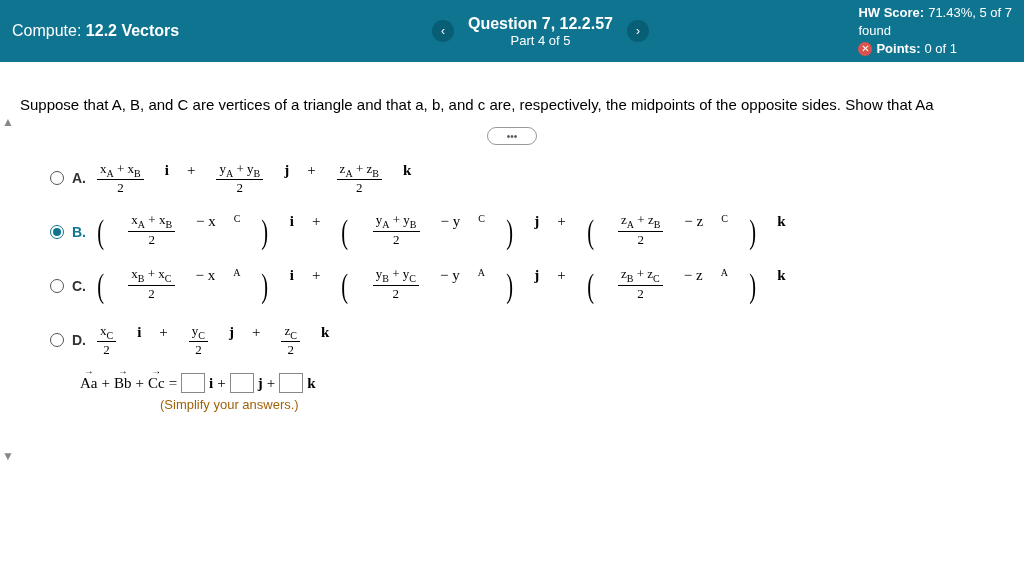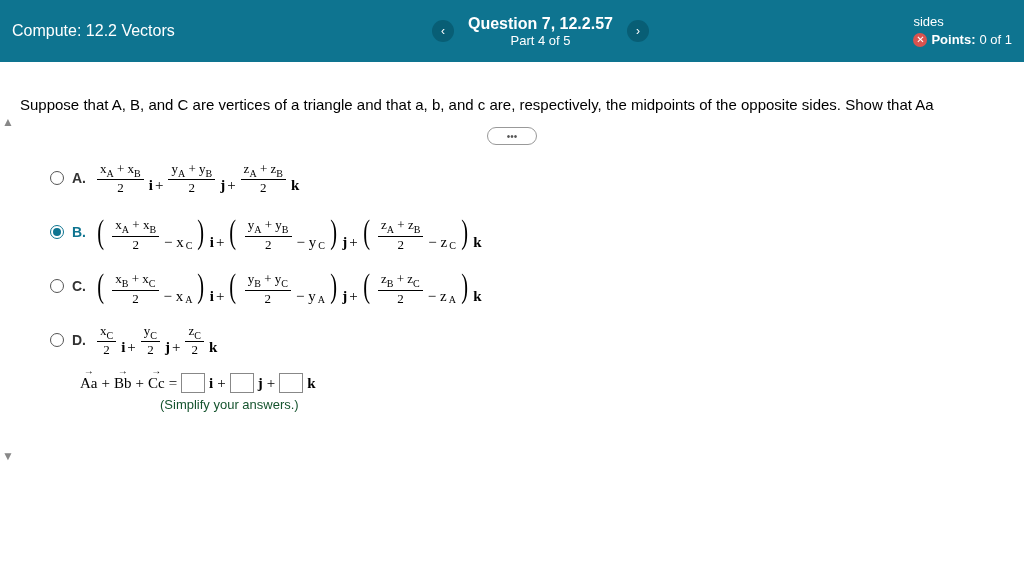--- a/index.html
+++ b/index.html
@@ -1,50 +1,50 @@
 <!DOCTYPE html>
 <html><head>
 <meta charset="utf-8">
 <style>
   * { box-sizing: border-box; margin: 0; padding: 0; }
   body { font-family: Arial, sans-serif; font-size: 14px; width: 1024px; height: 577px; overflow: hidden; background: #fff; }
   .header { background: #0e7490; color: #fff; display: flex; align-items: center; padding: 8px 12px; height: 62px; }
   .hw-title { font-size: 16px; flex: 0 0 420px; }
-  .hw-title b { font-weight: normal; }
+  .hw-title b { font-weight: bold; }
   .nav-group { display: flex; align-items: center; gap: 8px; }
   .nav-btn { width: 22px; height: 22px; border-radius: 50%; background: #085e75; color: #fff; display: flex; align-items: center; justify-content: center; font-size: 12px; cursor: pointer; }
   .q-center { text-align: center; padding: 0 6px; }
   .q-center .line1 { font-size: 16px; font-weight: bold; }
   .q-center .line2 { font-size: 13px; }
   .right-info { margin-left: auto; font-size: 13px; line-height: 1.4; }
   .right-info .row { display: flex; align-items: center; gap: 4px; }
   .x-icon { width: 14px; height: 14px; border-radius: 50%; background: #d9534f; color: #fff; font-size: 10px; display: inline-flex; align-items: center; justify-content: center; }
   .content { padding: 16px 20px 0 20px; position: relative; }
   .problem-text { font-size: 15px; margin: 18px 0 14px 0; white-space: nowrap; overflow: hidden; }
   .dots-pill { width: 50px; height: 18px; border: 1px solid #999; border-radius: 10px; margin: 8px auto 10px auto; display: flex; align-items: center; justify-content: center; font-size: 10px; color: #555; cursor: pointer; }
   .choices { margin-left: 30px; }
   .choice-row { display: flex; align-items: center; margin: 12px 0; min-height: 42px; }
   .radio { width: 14px; height: 14px; border: 1.5px solid #555; border-radius: 50%; margin-right: 8px; position: relative; flex-shrink: 0; }
   .radio.selected { border-color: #0e7490; }
   .radio.selected::after { content: ""; position: absolute; width: 8px; height: 8px; background: #0e7490; border-radius: 50%; top: 1.5px; left: 1.5px; }
   .choice-label { font-weight: bold; width: 22px; color: #333; }
   .choice-row.sel .choice-label { color: #0e7490; }
-  .math { display: flex; align-items: flex-end; gap: 2px; font-family: 'Times New Roman', serif; font-size: 15px; }
+  .math { display: flex; align-items: flex-start; gap: 18px; font-family: 'Times New Roman', serif; font-size: 15px; }
   .frac { display: inline-flex; flex-direction: column; align-items: center; line-height: 1; margin: 0 3px; }
   .frac .num { border-bottom: 1px solid #000; padding: 0 3px 1px 3px; font-size: 13px; }
   .frac .den { padding-top: 1px; font-size: 13px; }
   .paren-l, .paren-r { font-size: 34px; font-weight: 100; margin: 0 1px; font-family: serif; transform: scaleX(0.6); }
   .sub { font-size: 10px; vertical-align: sub; }
   .vec { font-weight: bold; }
   .arrow-over { position: relative; display: inline-block; }
   .arrow-over::before { content: "→"; position: absolute; top: -10px; left: 0; right: 0; text-align: center; font-size: 10px; }
   .compute-line { margin: 18px 0 8px 30px; font-size: 15px; }
   .answer-line { margin: 6px 0 4px 60px; font-size: 15px; display: flex; align-items: center; gap: 4px; font-family: 'Times New Roman', serif; }
   .input-box { width: 24px; height: 20px; border: 1px solid #888; background: #fff; display: inline-block; }
-  .simplify { color: #14532d; font-size: 13px; margin-left: 140px; margin-top: 2px; }
+  .simplify { color: #a16207; font-size: 13px; margin-left: 140px; margin-top: 2px; }
   .left-arrows { position: absolute; left: 2px; top: 50%; transform: translateY(-50%); display: flex; flex-direction: column; gap: 320px; color: #888; font-size: 12px; }
   .larr { cursor: pointer; }
 </style>
 </head>
 <body>
 
 <div class="header">
   <div class="hw-title">
     <span>Compute:</span>
     <b>12.2 Vectors</b>
@@ -52,21 +52,25 @@
   <div class="nav-group">
     <div class="nav-btn">‹</div>
     <div class="q-center">
       <div class="line1">Question 7, 12.2.57</div>
       <div class="line2">Part 4 of 5</div>
     </div>
     <div class="nav-btn">›</div>
   </div>
   <div class="right-info">
     <div class="row">
-      <span>sides</span>
+      <b>HW Score:</b>
+      <span>71.43%, 5 of 7</span>
+    </div>
+    <div class="row">
+      <span>found</span>
     </div>
     <div class="row">
       <span class="x-icon">✕</span>
       <b>Points:</b>
       <span>0 of 1</span>
     </div>
   </div>
 </div>
 
 <div class="left-arrows">

